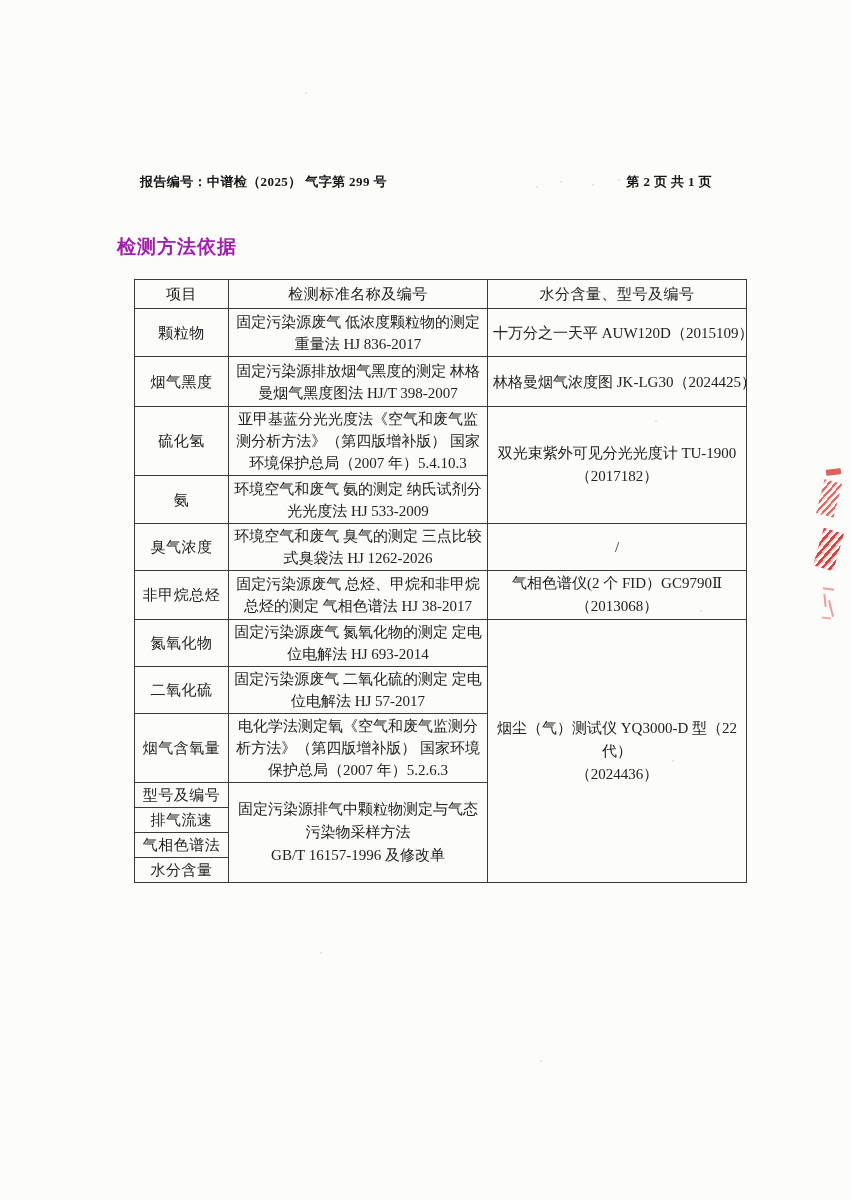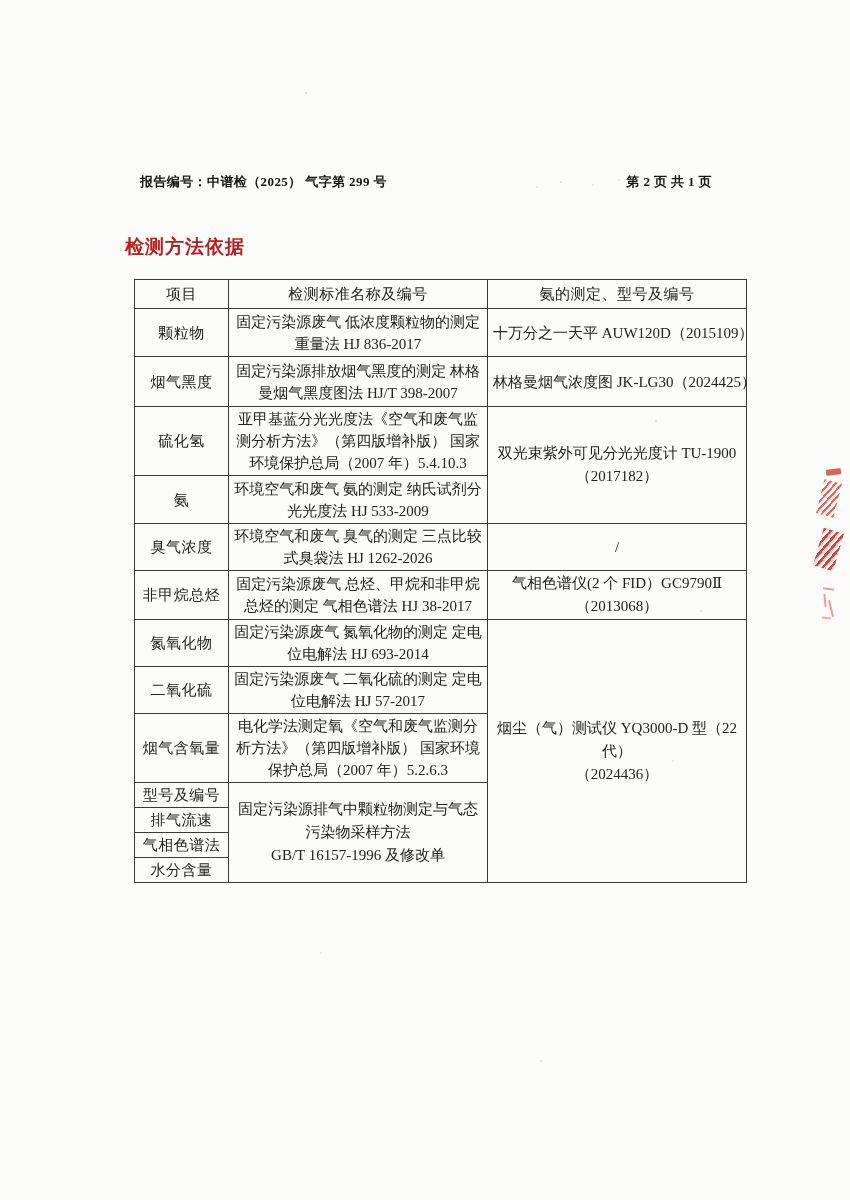--- a/index.html
+++ b/index.html
@@ -10,22 +10,22 @@
     color:#1f1f1f;
   }
   
   .page-header{
     position:absolute;top:173px;left:140px;width:572px;
     display:flex;justify-content:space-between;align-items:baseline;
     font-size:13px;font-weight:bold;letter-spacing:.4px;color:#151515;gap:12px;
   }
   
   .section-title{
-    position:absolute;top:234px;left:125px;margin:0;
-    font-size:19px;font-weight:bold;letter-spacing:1px;color:#b91c1c;
+    position:absolute;top:234px;left:117px;margin:0;
+    font-size:19px;font-weight:bold;letter-spacing:1px;color:#a21caf;
   }
   
   table.methods{
     position:absolute;top:279px;left:134px;width:612px;
     border-collapse:collapse;table-layout:fixed;
     font-size:15px;color:#222;
   }
   table.methods th,table.methods td{
     border:1px solid #3a3a3a;
     text-align:center;vertical-align:middle;
@@ -67,21 +67,21 @@
   <table class="methods">
     <colgroup>
       <col style="width:94px">
       <col style="width:259px">
       <col style="width:259px">
     </colgroup>
     <thead>
       <tr style="height:29px">
         <th>项目</th>
         <th>检测标准名称及编号</th>
-        <th>氨的测定、型号及编号</th>
+        <th>水分含量、型号及编号</th>
       </tr>
     </thead>
     <tbody>
       <tr style="height:48px">
         <td class="item">颗粒物</td>
         <td class="method">固定污染源废气 低浓度颗粒物的测定 重量法 HJ 836-2017</td>
         <td class="instr"><span class="oneline">十万分之一天平 AUW120D（2015109）</span></td>
       </tr>
       <tr style="height:50px">
         <td class="item">烟气黑度</td>

